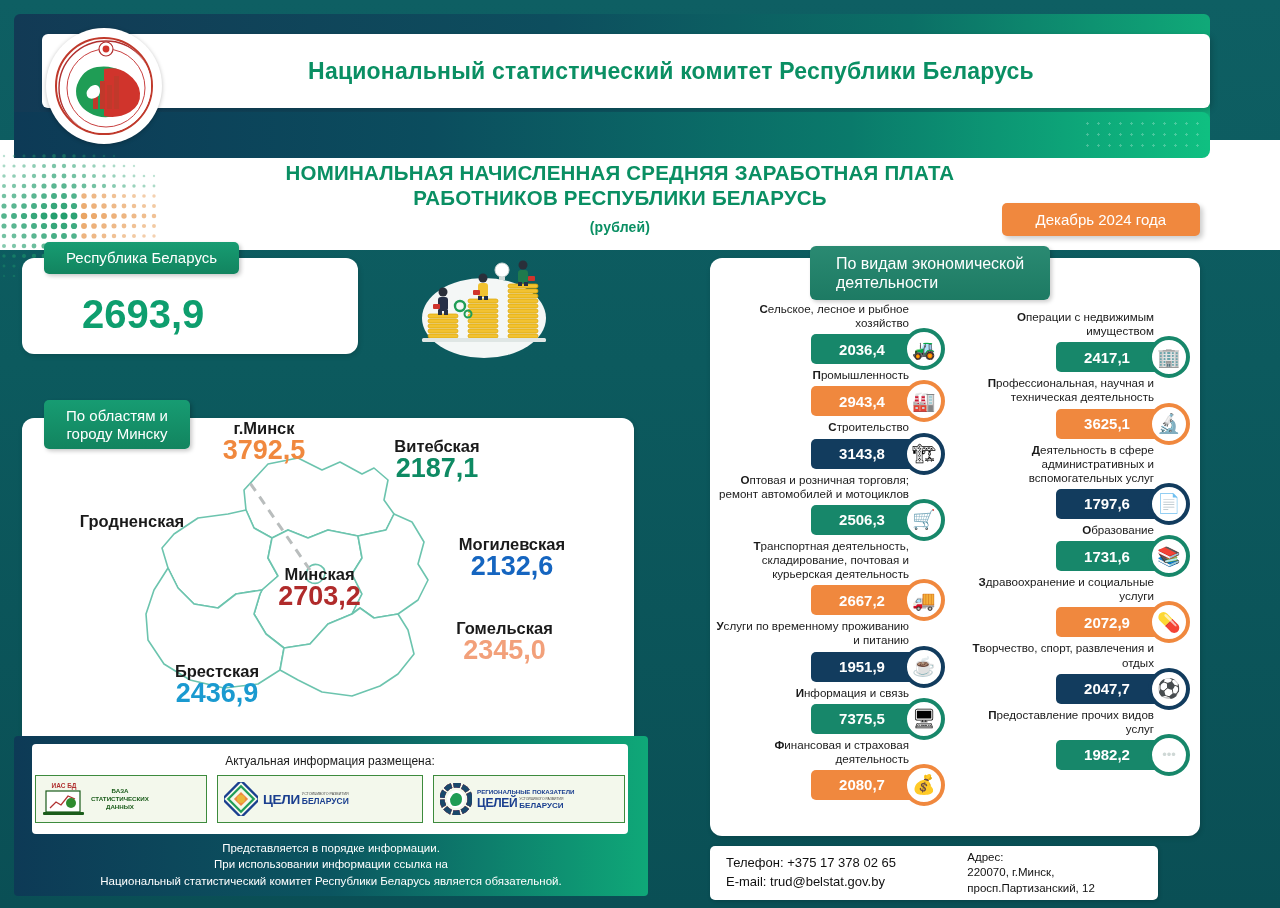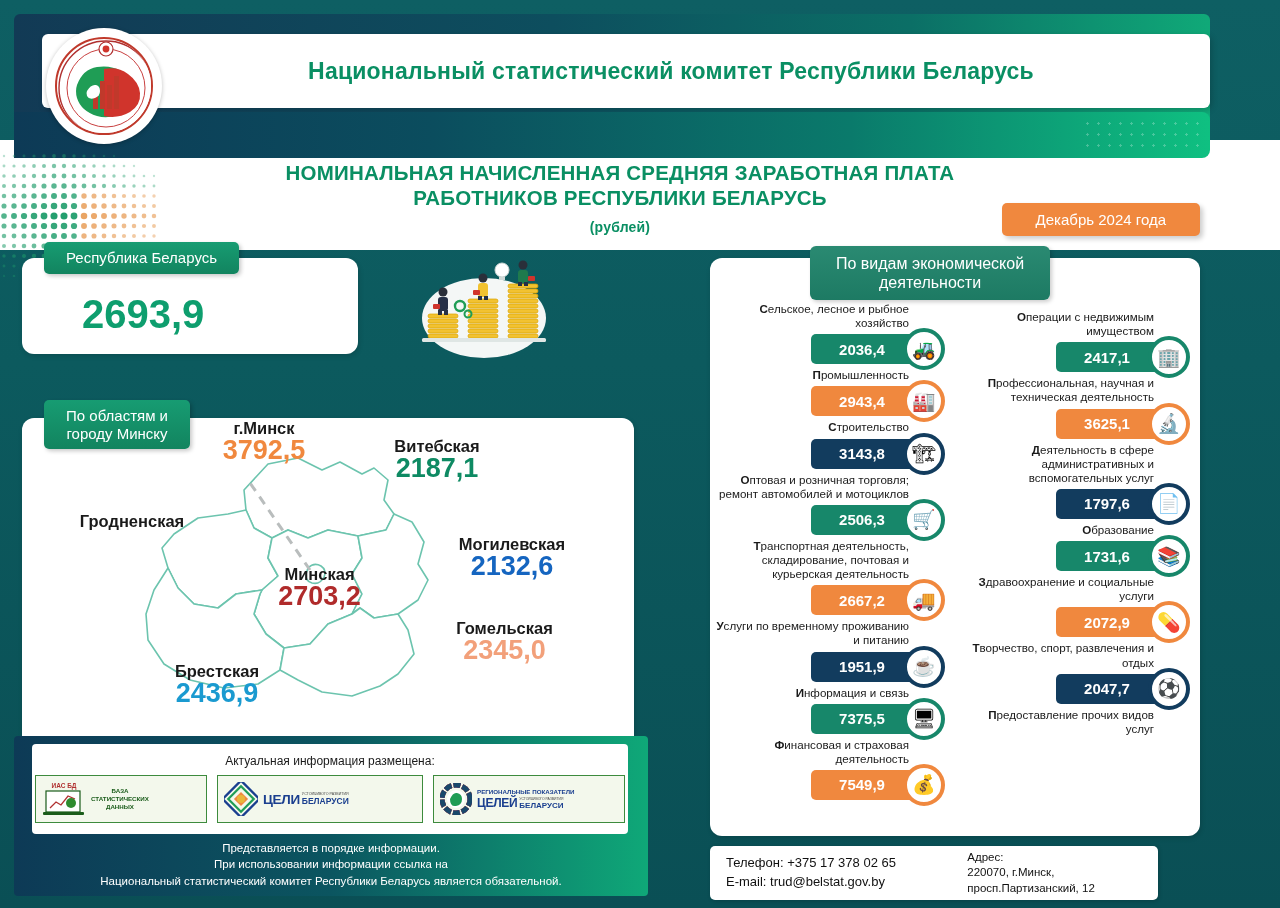--- a/index.html
+++ b/index.html
@@ -140,21 +140,21 @@
   }
 
   
   .right-col { position:absolute; left:710px; top:258px; width:490px; }
   .eco-card { width:490px; height:578px; }
   .eco-tab {
     position:absolute; top:-12px; left:100px;
     background:linear-gradient(180deg,#2a8a72 0%,#1d7a63 100%);
     color:#ffffff; font-size:16px; line-height:1.2;
     padding:8px 26px; border-radius:6px;
-    text-align:center; z-index:3;
+    z-index:3;
     box-shadow:2px 2px 4px rgba(0,0,0,.2);
   }
   .eco-cols { position:absolute; top:44px; left:0; width:490px; height:534px; }
   .eco-col { position:absolute; top:0; width:245px; }
   .eco-col.l { left:0; }
   .eco-col.r { left:245px; }
 
   .eco-item { position:relative; margin-bottom:2px; }
   .eco-label {
     font-size:11.6px; color:#1a1a1a; line-height:1.22;
@@ -696,21 +696,21 @@
           <div class="eco-item">
             <div class="eco-label"><b>И</b>нформация и связь</div>
             <div class="eco-badge">
               <div class="eco-pill c-green">7375,5</div>
               <div class="eco-circle ring" style="border-color: rgb(23, 135, 106);">🖥</div>
             </div>
           </div>
           <div class="eco-item">
             <div class="eco-label"><b>Ф</b>инансовая  и страховая деятельность</div>
             <div class="eco-badge">
-              <div class="eco-pill c-orange">7549,9</div>
+              <div class="eco-pill c-orange">2080,7</div>
               <div class="eco-circle ring" style="border-color: rgb(240, 136, 62);">💰</div>
             </div>
           </div>
         </div>
       <div class="eco-col r" id="eco-right" style="padding-top: 8px;">
           <div class="eco-item">
             <div class="eco-label"><b>О</b>перации с недвижимым имуществом</div>
             <div class="eco-badge">
               <div class="eco-pill c-green">2417,1</div>
               <div class="eco-circle ring" style="border-color: rgb(23, 135, 106);">🏢</div>
@@ -746,20 +746,24 @@
           </div>
           <div class="eco-item">
             <div class="eco-label"><b>Т</b>ворчество, спорт, развлечения и отдых</div>
             <div class="eco-badge">
               <div class="eco-pill c-navy">2047,7</div>
               <div class="eco-circle ring" style="border-color: rgb(18, 60, 94);">⚽</div>
             </div>
           </div>
           <div class="eco-item">
             <div class="eco-label"><b>П</b>редоставление прочих видов услуг</div>
+            <div class="eco-badge">
+              <div class="eco-pill c-green">1982,2</div>
+              <div class="eco-circle ring" style="border-color: rgb(23, 135, 106); font-size: 13px; color: rgb(207, 216, 214);">•••</div>
+            </div>
           </div>
         </div>
     </div>
   </div>
 </div>
 
 <div class="contact">
   <div class="contact-l">
     <div>Телефон: +375 17 378 02 65</div>
     <div>E-mail: trud@belstat.gov.by</div>

